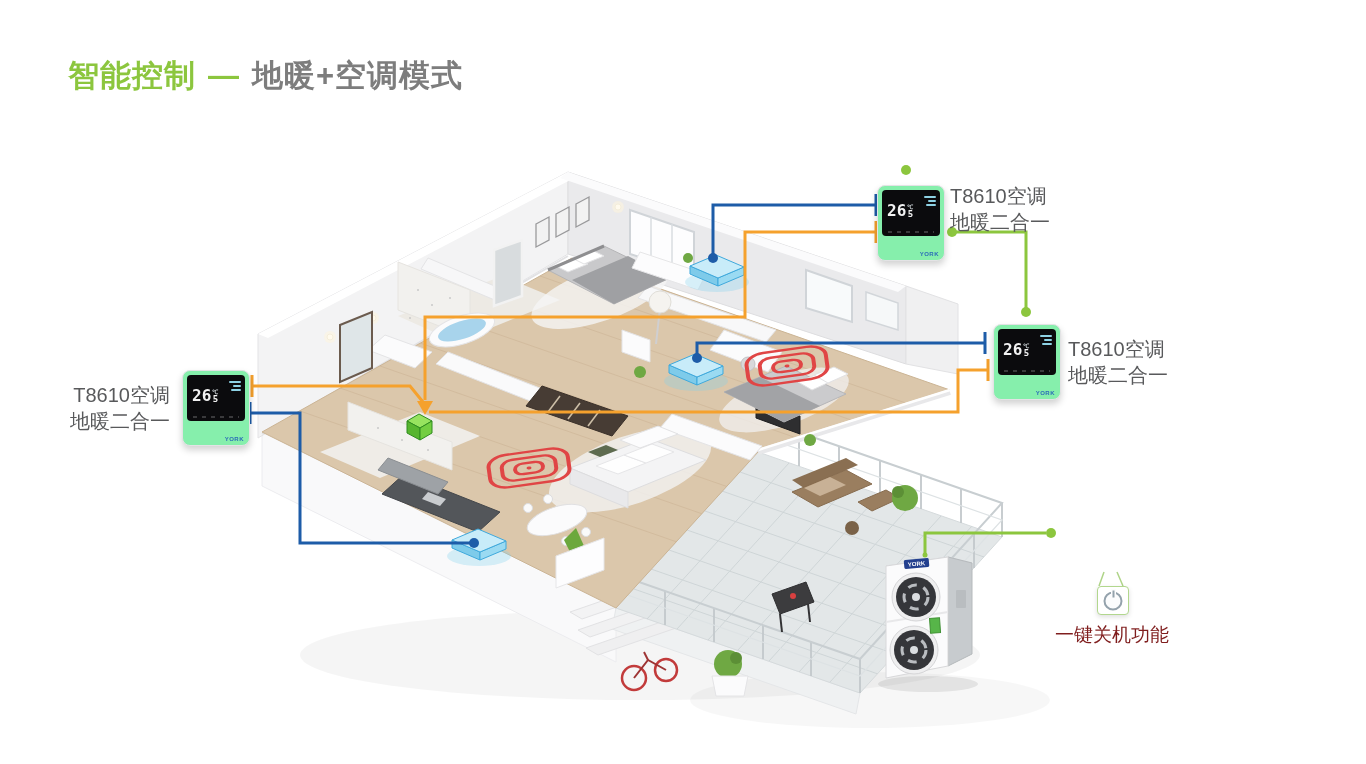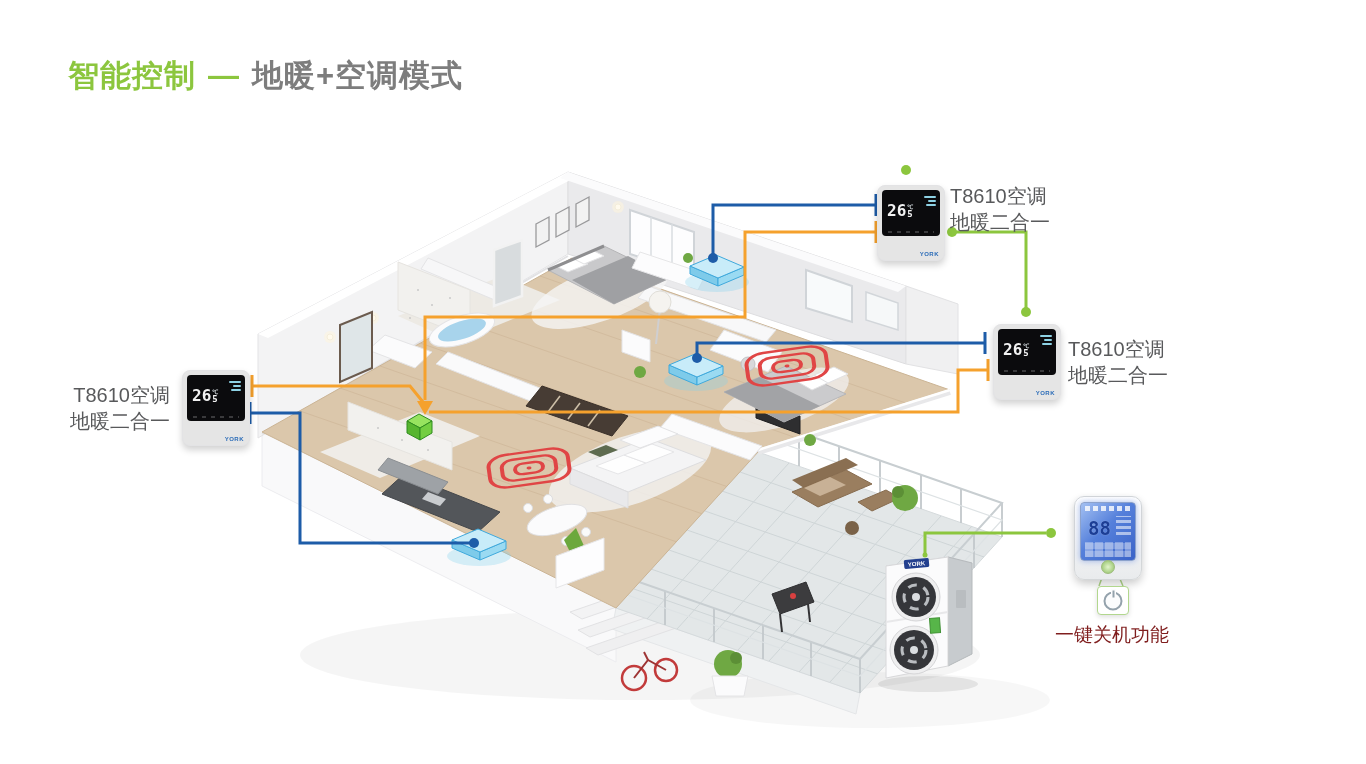--- a/index.html
+++ b/index.html
@@ -12,22 +12,22 @@
   .stage{position:relative;width:1366px;height:764px;background:#ffffff;}
   svg{position:absolute;left:0;top:0;}
 
   
   .title{position:absolute;left:68px;top:55px;font-size:31px;letter-spacing:1px;white-space:nowrap;}
   .title .hl{color:var(--accent-green);font-weight:700;}
   .title .dash{color:var(--accent-green);font-weight:700;margin:0 12px;}
   .title .rest{color:var(--title-gray);font-weight:600;}
 
   
-  .thermostat{position:absolute;width:66px;height:74px;background:#e5e5e5;
-    border:1px solid #e3e3e5;border-radius:8px;box-shadow:0 4px 7px rgba(0,0,0,.18);}
+  .thermostat{position:absolute;width:66px;height:74px;background:#86efac;
+    border:1px solid #e3e3e5;border-radius:8px;box-shadow:0 4px 7px rgba(0,0,0,.18);text-align:right;}
   .t-screen{position:absolute;left:4px;top:4px;right:4px;height:46px;background:#0B0B0D;
     border-radius:4px;overflow:hidden;}
   .t-display{position:absolute;left:5px;top:13px;color:#F2F2F2;font-size:16px;font-weight:bold;
     font-family:"DejaVu Sans Mono",monospace;line-height:16px;}
   .t-frac{display:inline-flex;flex-direction:column;vertical-align:top;margin-left:1px;}
   .t-unit{font-size:6px;line-height:7px;color:#cfd6d9;}
   .t-dec{font-size:9px;line-height:9px;}
   .t-icons{position:absolute;right:4px;top:4px;width:16px;text-align:right;}
   .t-icons i{display:block;height:2px;margin:2px 0 0 auto;background:#8ED2E4;border-radius:1px;}
   .t-icons i:nth-child(1){width:12px;} .t-icons i:nth-child(2){width:8px;} .t-icons i:nth-child(3){width:10px;}
@@ -458,28 +458,19 @@
         </div>
       <div class="t-touchrow"></div>
     </div>
     <div class="t-brand">YORK</div>
   </div>
   <div class="t-label right-align" style="left:40px;top:382px;width:130px">
     <div>T8610空调</div>
     <div>地暖二合一</div>
   </div>
 
-  <div class="controller">
-    <div class="c-screen">
-      <div class="c-strip"></div>
-      <div class="c-digits">88</div>
-      <div class="c-col"></div>
-      <div class="c-grid"></div>
-    </div>
-    <div class="c-power"></div>
-  </div>
 
   <div class="power-box">
     <div class="power-circle"></div>
   </div>
   <div class="shutdown-label">一键关机功能</div>
 
 </div>
 
 </body></html>

